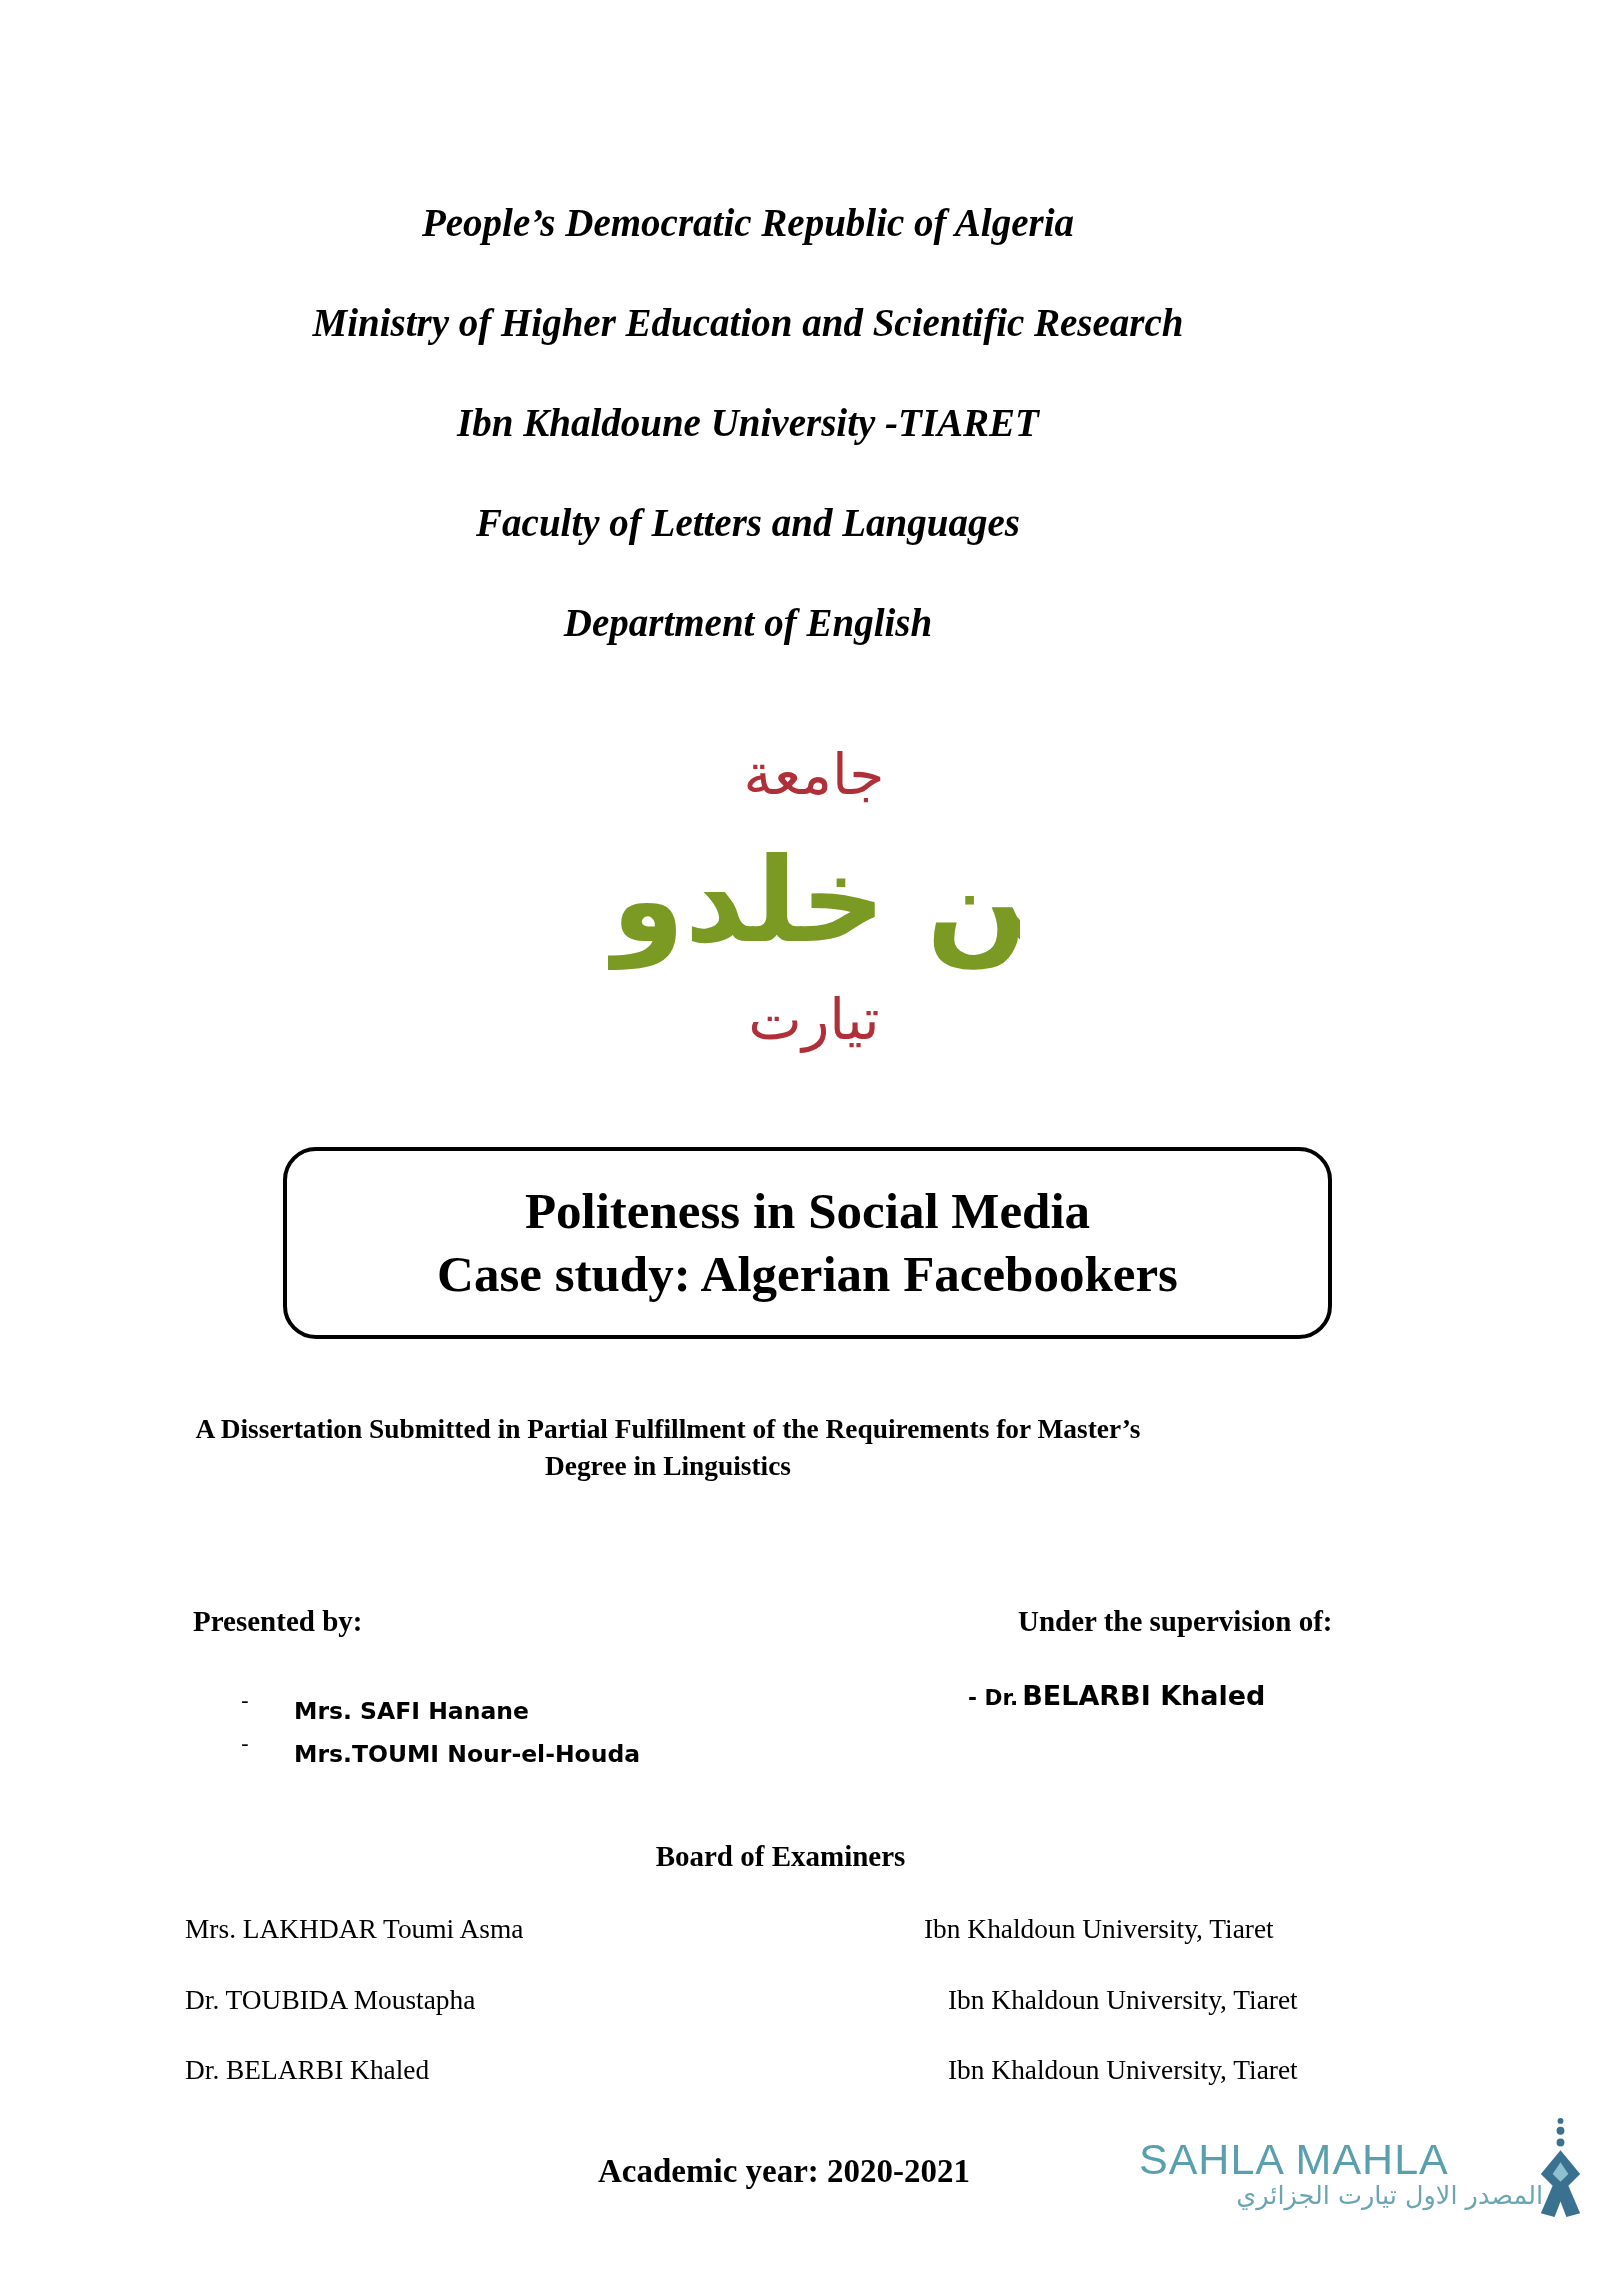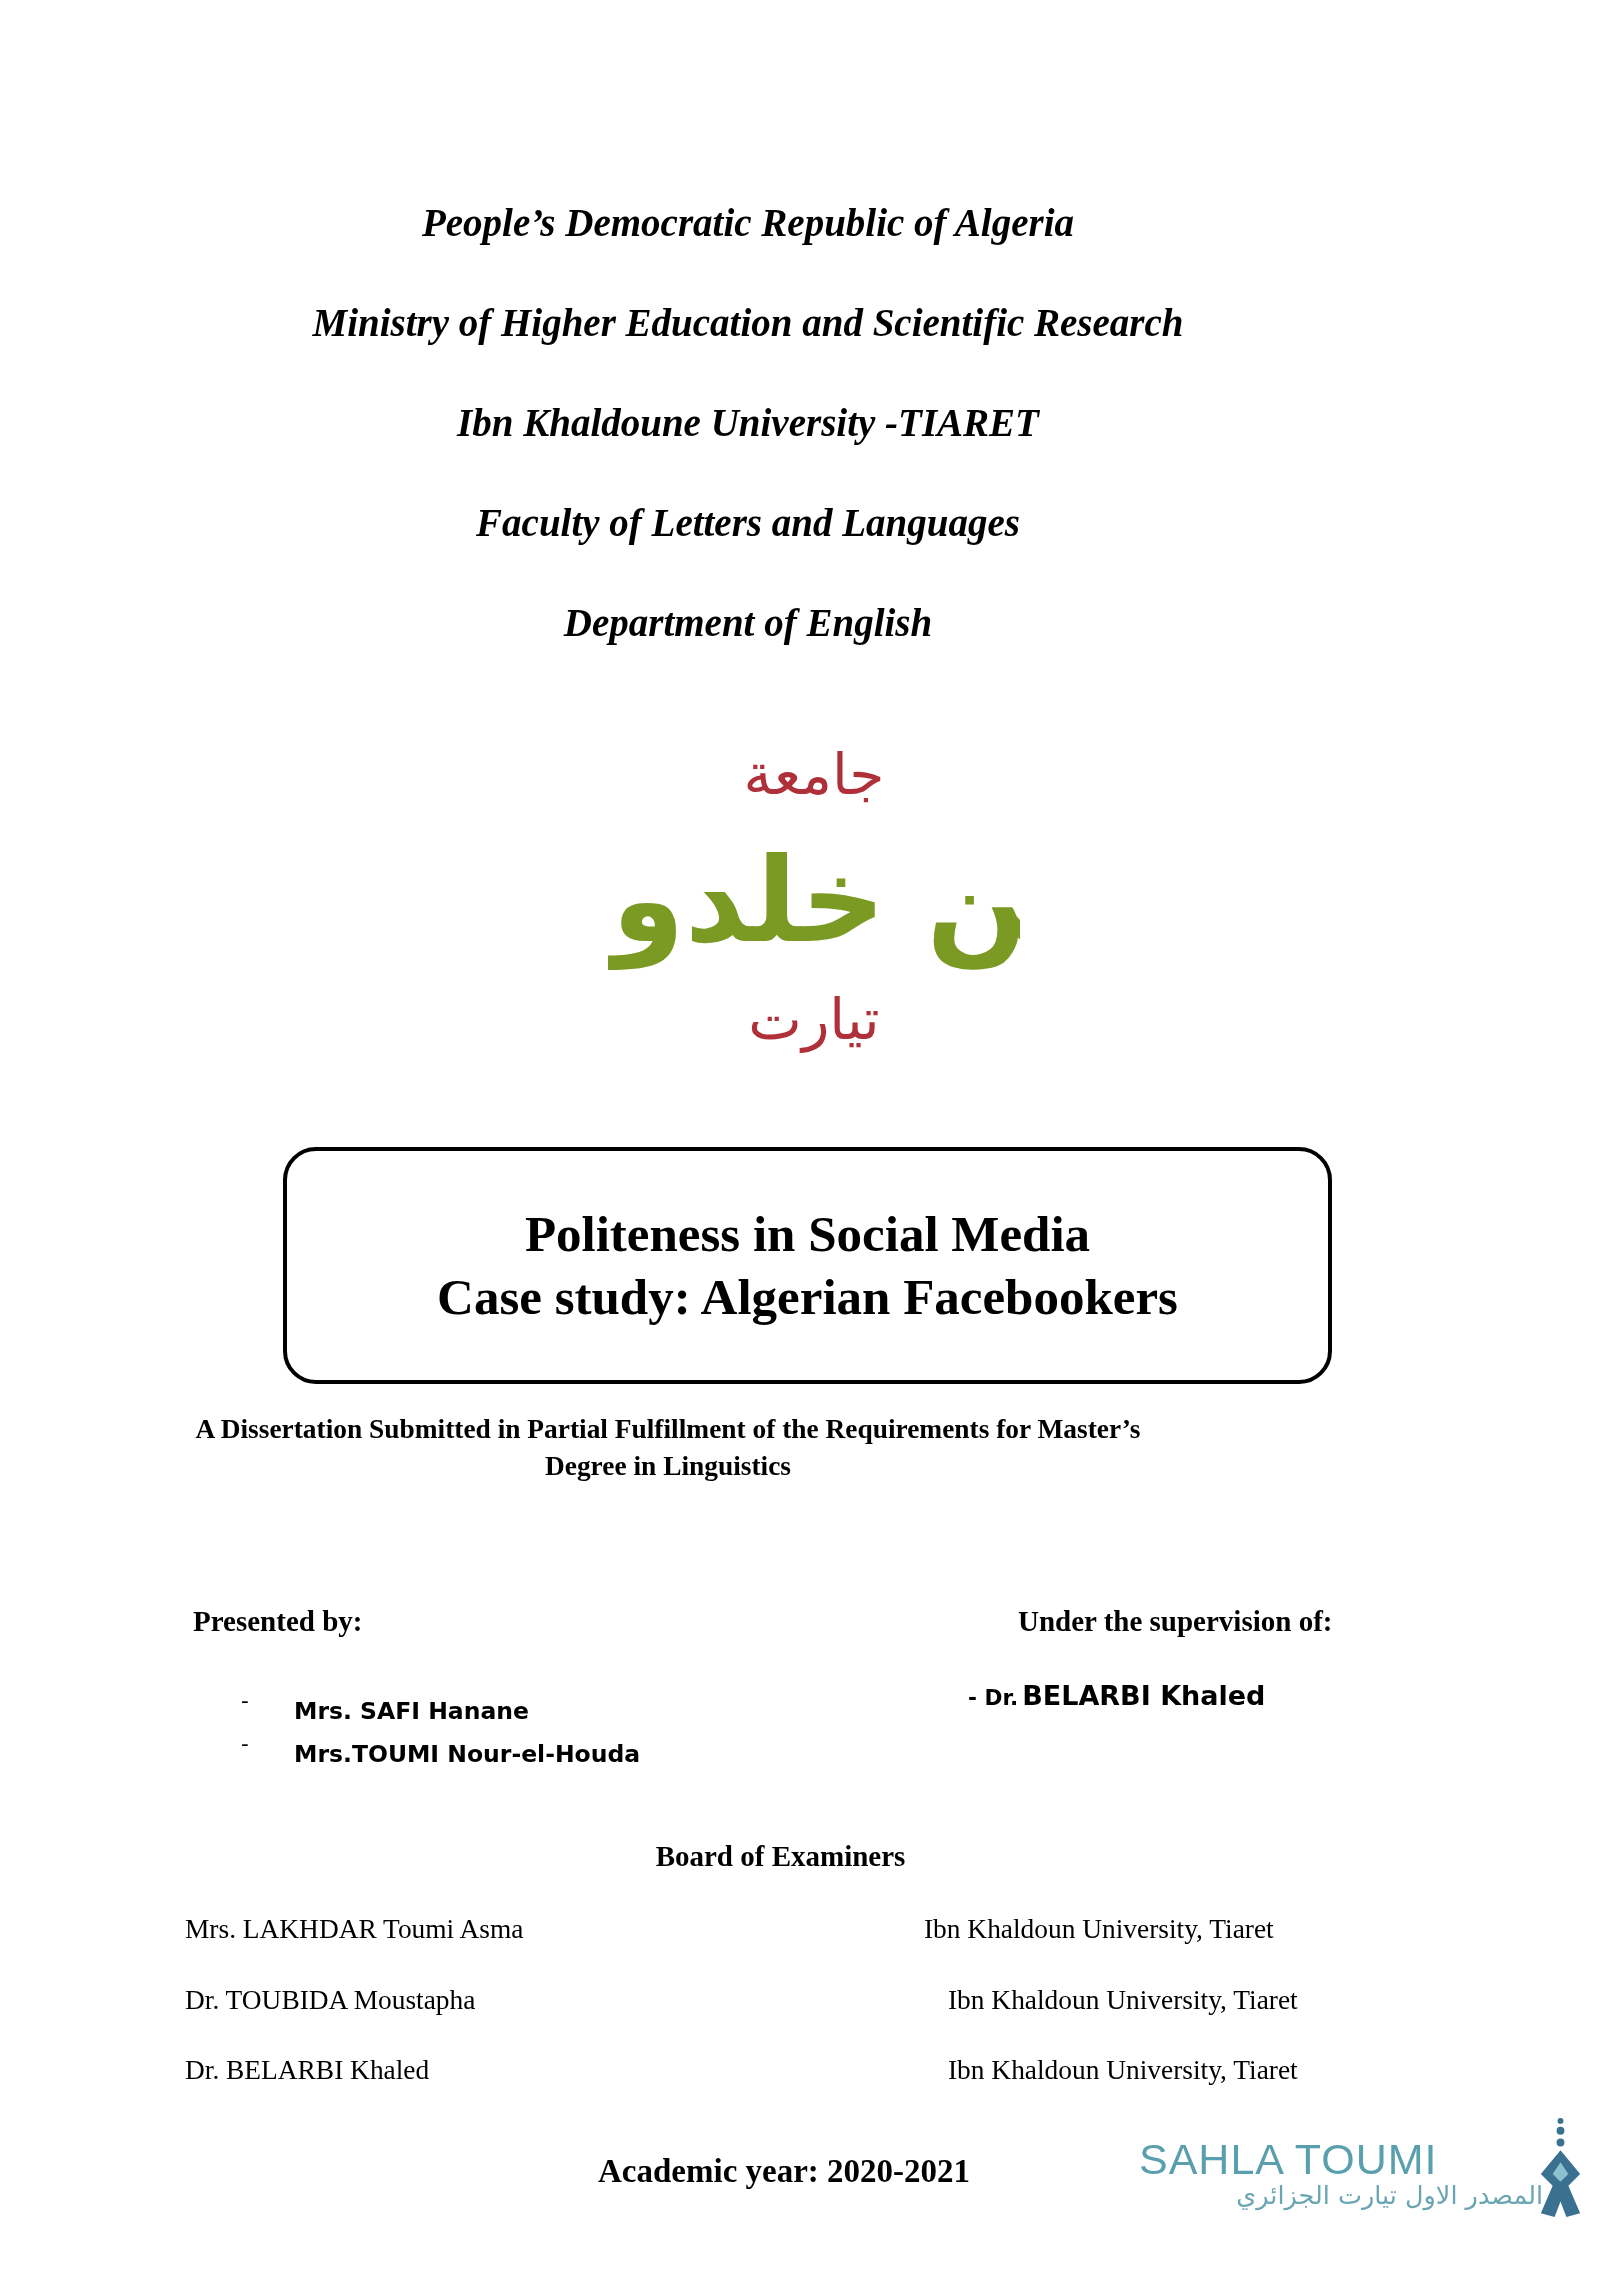--- a/index.html
+++ b/index.html
@@ -2,21 +2,21 @@
 <html><head>
 <meta charset="utf-8">
 <style>
   html, body { margin: 0; padding: 0; background: #ffffff; }
   body { width: 1620px; height: 2293px; position: relative; overflow: hidden;
          font-family: "Liberation Serif", serif; color: #000; }
   .abs { position: absolute; }
   .hdr { left: 0; width: 1496px; text-align: center; font-style: italic; font-weight: bold;
          font-size: 39px; line-height: 47px; }
   .logo { left: 608px; top: 725px; width: 412px; height: 353px; }
-  .title-box { left: 283px; top: 1147px; width: 1049px; height: 237px;
+  .title-box { left: 283px; top: 1147px; width: 1049px; height: 192px;
                border: 4.9px solid #000; border-radius: 33px; box-sizing: border-box;
                display: flex; flex-direction: column; justify-content: center; align-items: center; }
   .title-line { font-weight: bold; font-size: 51px; line-height: 63px; }
   .submitted { left: 0; width: 1336px; text-align: center; font-weight: bold;
                font-size: 27.4px; line-height: 37px; top: 1411px; }
   .lbl { font-weight: bold; font-size: 29px; line-height: 35px; }
   .student { font-family: "DejaVu Sans", sans-serif; font-weight: bold; font-size: 23.5px; line-height: 29px; margin-top: 13px; }
   .dash { font-family: "DejaVu Sans", sans-serif; font-size: 21.6px; }
   .sup-prefix { font-family: "DejaVu Sans", sans-serif; font-weight: bold; font-size: 21.6px; }
   .sup-name { font-family: "DejaVu Sans", sans-serif; font-weight: bold; font-size: 27px; }
@@ -75,21 +75,21 @@
 
 <div class="abs exam" style="left:185px; top:1984px">Dr. TOUBIDA Moustapha</div>
 <div class="abs exam" style="left:948px; top:1984px">Ibn Khaldoun University, Tiaret</div>
 
 <div class="abs exam" style="left:185px; top:2054px">Dr. BELARBI Khaled</div>
 <div class="abs exam" style="left:948px; top:2054px">Ibn Khaldoun University, Tiaret</div>
 
 <div class="abs year" style="left:598px; top:2152px">Academic year: 2020-2021</div>
 
 <div class="abs" style="left:1139px; top:2115px; width:461px; height:108px">
-  <div class="sahla" style="position:absolute; left:0; top:19.6px; white-space:nowrap">SAHLA TOUMI</div>
+  <div class="sahla" style="position:absolute; left:0; top:19.6px; white-space:nowrap">SAHLA MAHLA</div>
   <div class="sahla-ar" style="position:absolute; right:57px; top:65px; white-space:nowrap">المصدر الاول تيارت الجزائري</div>
   <svg style="position:absolute; left:392px; top:0px" width="59" height="108" viewBox="0 0 60 110">
     <circle cx="30" cy="6" r="3" fill="#3a7090"></circle>
     <circle cx="30" cy="16" r="4" fill="#3a7090"></circle>
     <circle cx="30" cy="28" r="4" fill="#3a7090"></circle>
     <path d="M30 36 L50 60 L38 72 L50 100 L36 104 L30 88 L24 104 L10 100 L22 72 L10 60 Z" fill="#3a7090"></path>
     <path d="M30 48 L38 60 L30 68 L22 60 Z" fill="#8fc0cf"></path>
   </svg>
 </div>
 

